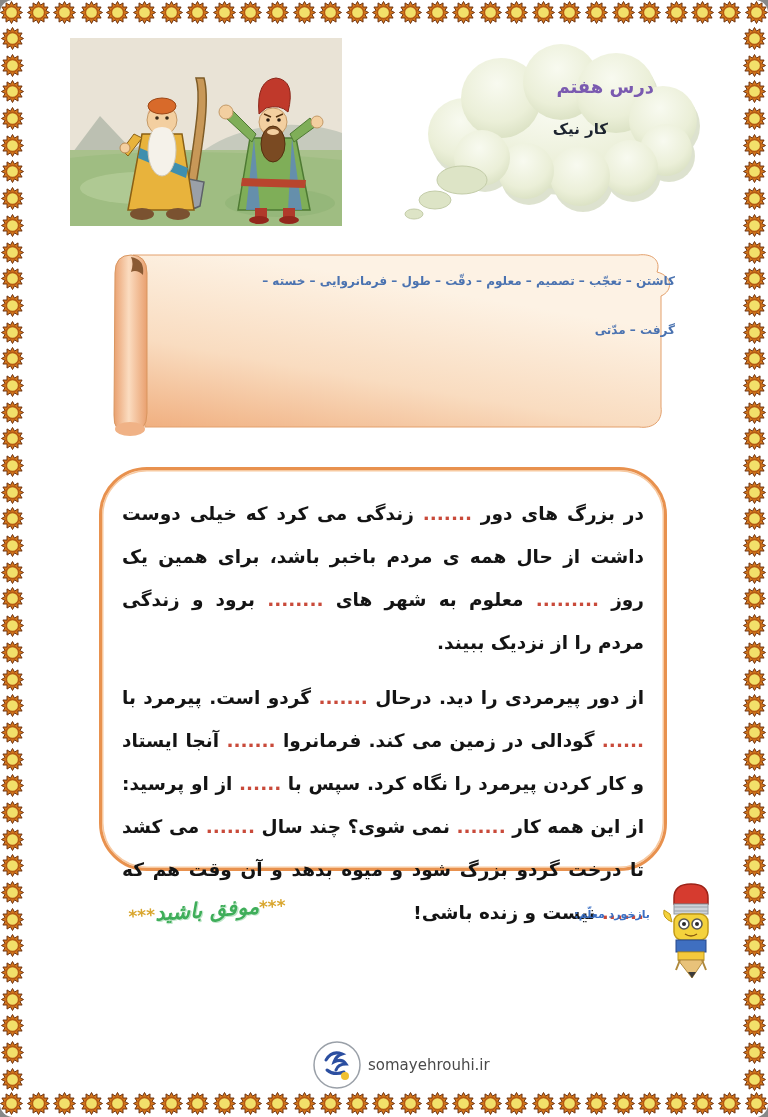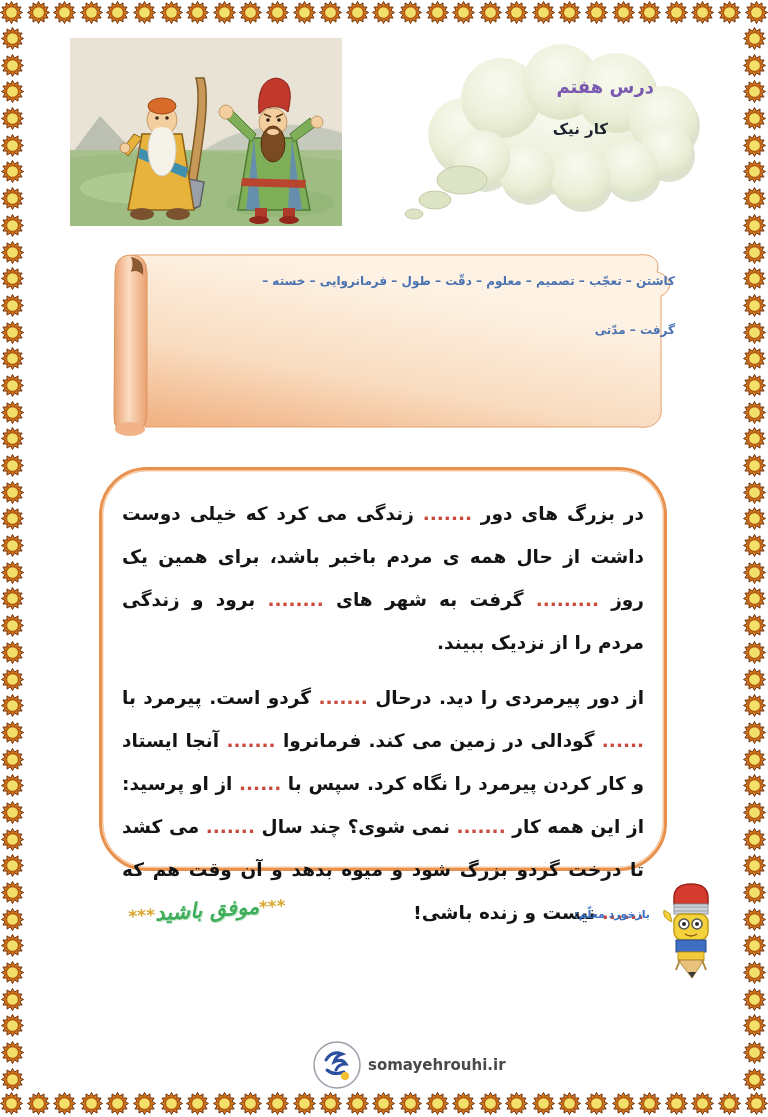--- a/index.html
+++ b/index.html
@@ -1,19 +1,19 @@
 <!DOCTYPE html>
 <html lang="fa"><head>
 <meta charset="utf-8">
 <style>
   * { margin:0; padding:0; box-sizing:border-box; }
   body { background:#888; font-family:"DejaVu Sans", sans-serif; }
   .page {
     position:relative; width:768px; height:1117px; margin:0 auto;
-    background:#ffffff; overflow:hidden;
+    background:#ffffff; overflow:hidden;border-radius:13px;
   }
   
   .border-strip { position:absolute; display:flex; justify-content:space-between; }
   .border-top    { top:1px; left:0; width:768px; height:24px; flex-direction:row; }
   .border-bottom { top:1092px; left:0; width:768px; height:24px; flex-direction:row; }
   .border-left   { top:27px; left:1px; width:24px; height:1064px; flex-direction:column; }
   .border-right  { top:27px; left:743px; width:24px; height:1064px; flex-direction:column; }
   .sun { width:23px; height:23px; flex:0 0 auto; }
   
   .cartoon { position:absolute; left:70px; top:38px; width:272px; height:188px; }
@@ -57,21 +57,21 @@
     position:absolute; left:92px; top:898px; width:230px; direction:rtl;
     font-size:21px; font-weight:bold; font-style:italic;
     transform:rotate(-4deg); text-align:center; white-space:nowrap;
   }
   .goodluck .gl-text { color:#3fae5a; text-shadow:0 0 1px #ffffff, 1px 1px 0 #b9e4c4; }
   .goodluck .gl-star { color:#d9a62e; font-size:17px; letter-spacing:1px; }
   
   .watermark {
     position:absolute; left:312px; top:1040px; display:flex; align-items:center; gap:6px;
   }
-  .watermark-text { color:#4a4a4a; font-size:15px; font-weight:bold; }
+  .watermark-text { color:#4a4a4a; font-size:15px; font-weight:normal; }
 </style>
 </head>
 <body>
 
 <div class="page">
 
   <div class="border-strip border-top" id="b-top">
       <span class="sun"><svg viewBox="0 0 24 24" width="23" height="23">
           <polygon points="23.5,12 19.7,14.1 22,17.8 17.7,17.7 17.8,22 14.1,19.7 12,23.5 9.9,19.7 6.3,22 6.3,17.7 2,17.8 4.3,14.1 0.5,12 4.3,9.9 2,6.3 6.3,6.3 6.3,2 9.9,4.3 12,0.5 14.1,4.3 17.8,2 17.7,6.3 22,6.3 19.7,9.9" fill="#d97b1f" stroke="#6b2e0a" stroke-width="1"></polygon>
           <circle cx="12" cy="12" r="6.4" fill="#f2e06a" stroke="#b55a12" stroke-width="1.6"></circle>
@@ -745,21 +745,21 @@
       <ellipse cx="57" cy="188" rx="15" ry="7" fill="#f0b286"></ellipse>
     </svg>
     <div class="scroll-text">
       <div>کاشتن – تعجّب – تصمیم – معلوم – دقّت – طول – فرمانروایی – خسته –</div>
       <div>گرفت – مدّتی</div>
     </div>
   </div>
 
   <div class="storybox">
     <div id="story-container">
-        <p><span>در بزرگ های دور </span><span class="blank">.......</span><span> زندگی می کرد که خیلی دوست داشت از حال همه ی مردم باخبر باشد، برای همین یک روز </span><span class="blank">.........</span><span> گرفت به شهر های </span><span class="blank">........</span><span> برود و زندگی مردم را از نزدیک ببیند.</span></p>
+        <p><span>در بزرگ های دور </span><span class="blank">.......</span><span> زندگی می کرد که خیلی دوست داشت از حال همه ی مردم باخبر باشد، برای همین یک روز </span><span class="blank">.........</span><span> معلوم به شهر های </span><span class="blank">........</span><span> برود و زندگی مردم را از نزدیک ببیند.</span></p>
         <p><span>از دور پیرمردی را دید. درحال </span><span class="blank">.......</span><span> گردو است. پیرمرد با </span><span class="blank">......</span><span> گودالی در زمین می کند. فرمانروا </span><span class="blank">.......</span><span> آنجا ایستاد و کار کردن پیرمرد را نگاه کرد. سپس با </span><span class="blank">......</span><span> از او پرسید: از این همه کار </span><span class="blank">.......</span><span> نمی شوی؟ چند سال </span><span class="blank">.......</span><span> می کشد تا درخت گردو بزرگ شود و میوه بدهد و آن وقت هم که </span><span class="blank">......</span><span> نیست و زنده باشی!</span></p>
       </div>
   </div>
 
   <div class="feedback-label">بازخورد معلّم:</div>
 
   <div class="pencil">
     <svg width="68" height="100" viewBox="0 0 68 100">
       <path d="M20,20 Q20,6 37,6 Q54,6 54,20 L54,26 L20,26 Z" fill="#d63b2f" stroke="#9c2318" stroke-width="1.5"></path>
       <rect x="20" y="26" width="34" height="10" fill="#cfd4da" stroke="#8f969e" stroke-width="1"></rect>

